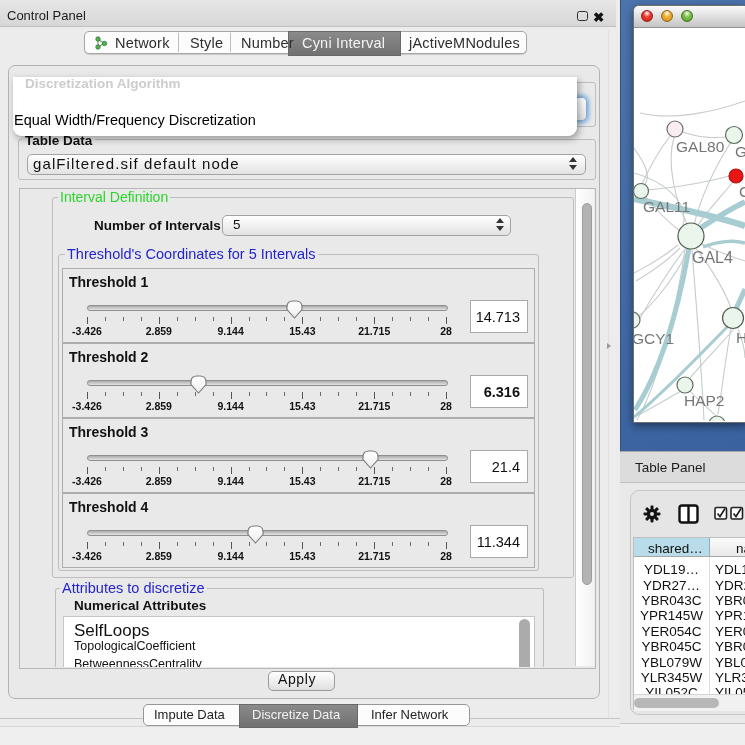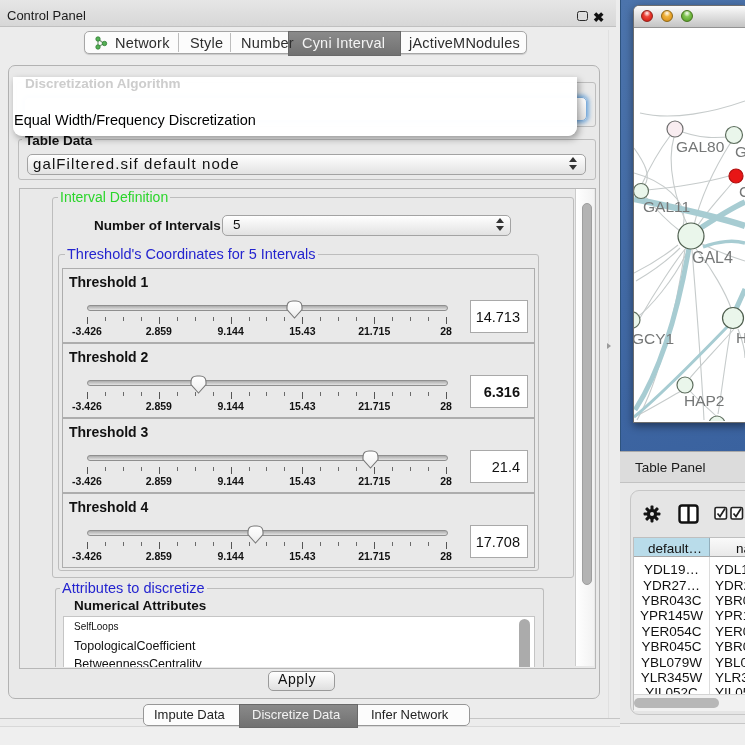--- a/index.html
+++ b/index.html
@@ -174,27 +174,27 @@
       <defs>
         <linearGradient id="tg4" x1="0" y1="0" x2="0" y2="1">
           <stop offset="0" stop-color="#FFFFFF"></stop>
           <stop offset="0.55" stop-color="#F6F6F6"></stop>
           <stop offset="1" stop-color="#E9E9E9"></stop>
         </linearGradient>
       </defs>
       <path d="M1 7 Q1 1 7 1 L10 1 Q16 1 16 7 L16 9.5 L8.5 18 L1 9.5 Z" fill="url(#tg4)" stroke="#787878" stroke-width="1.1"></path>
     </svg>
 <div class="ab" style="left:470px;top:525px;width:56px;height:31px;background:#FFF;border:1px solid #A9A9A9;"></div>
-<div class="txt" style="left:470px;top:534px;width:50px;text-align:right;font-size:14.5px;color:#111;">17.708</div>
+<div class="txt" style="left:470px;top:534px;width:50px;text-align:right;font-size:14.5px;color:#111;">11.344</div>
 
 <div class="ab" style="left:55px;top:588px;width:487px;height:78px;border:1px solid #BDBDBD;border-top-left-radius:3px;border-top-right-radius:3px;border-bottom:none;"></div>
 <div class="txt" style="left:60px;top:580px;font-size:14.5px;color:#2424CF;background:#E9E9E9;padding:0 2px;">Attributes to discretize</div>
 <div class="txt" style="left:74px;top:598px;font-size:13.5px;font-weight:bold;color:#111;">Numerical Attributes</div>
 <div class="ab" style="left:63px;top:616px;width:470px;height:50px;background:#FFFFFF;border:1px solid #C5C5C5;border-bottom:none;overflow:hidden;">
-  <div class="txt" style="left:10px;top:4px;font-size:10px;color:#111;">SelfLoops</div>
+  <div class="txt" style="left:10px;top:4px;font-size:17px;color:#111;">SelfLoops</div>
   <div class="txt" style="left:10px;top:22px;font-size:12.5px;color:#111;">TopologicalCoefficient</div>
   <div class="txt" style="left:10px;top:40px;font-size:12.5px;color:#111;">BetweennessCentrality</div>
   <div class="ab" style="left:455px;top:2px;width:11px;height:60px;background:#ABABAB;border-radius:6px;"></div>
 </div>
 
 <div class="ab" style="left:268px;top:671px;width:65px;height:18px;background:linear-gradient(#FFFFFF,#DFDFDF);border:1px solid #9A9A9A;border-radius:5px;"></div>
 <div class="txt" style="left:278px;top:670.5px;font-size:14px;letter-spacing:0.6px;color:#111;">Apply</div>
 
 <div class="ab" style="left:0;top:718px;width:620px;height:1px;background:#C5C5C5;"></div>
 <div class="ab" style="left:0;top:726px;width:620px;height:1px;background:#D8D8D8;"></div>
@@ -300,21 +300,21 @@
 <svg class="ab" style="left:714px;top:506px;" width="32" height="15" viewBox="0 0 32 15">
   <rect x="1" y="1.5" width="11.5" height="11.5" rx="1.5" fill="#FFF" stroke="#222" stroke-width="1.6"></rect>
   <path d="M3.5 7.5 L6 10.5 L11 2.5" stroke="#222" stroke-width="1.7" fill="none"></path>
   <rect x="17" y="1.5" width="11.5" height="11.5" rx="1.5" fill="#FFF" stroke="#222" stroke-width="1.6"></rect>
   <path d="M19.5 7.5 L22 10.5 L27 2.5" stroke="#222" stroke-width="1.7" fill="none"></path>
 </svg>
 
 <div class="ab" style="left:633px;top:537px;width:113px;height:171px;background:#FFF;border:1px solid #BFBFBF;border-right:none;"></div>
 <div class="ab" style="left:634px;top:538px;width:76px;height:19px;background:#B9DCEA;border-right:1px solid #93AEBB;border-bottom:1px solid #A8A8A8;box-sizing:border-box;"></div>
 <div class="ab" style="left:710px;top:538px;width:35px;height:19px;background:linear-gradient(#FAFAFA,#E9E9E9);border-bottom:1px solid #A8A8A8;box-sizing:border-box;"></div>
-<div class="txt" style="left:648px;top:541px;font-size:13.5px;color:#111;">default…</div>
+<div class="txt" style="left:648px;top:541px;font-size:13.5px;color:#111;">shared…</div>
 <div class="txt" style="left:736px;top:541px;font-size:13.5px;color:#111;">name</div>
 <div class="ab" style="left:709px;top:557px;width:1px;height:137px;background:#DCDCDC;"></div>
 <div class="txt" style="left:634px;top:562.4px;width:75px;text-align:center;font-size:13.5px;color:#111;">YDL19…</div>
 <div class="txt" style="left:715px;top:562.4px;font-size:13.5px;color:#111;">YDL194W</div>
 <div class="txt" style="left:634px;top:577.8px;width:75px;text-align:center;font-size:13.5px;color:#111;">YDR27…</div>
 <div class="txt" style="left:715px;top:577.8px;font-size:13.5px;color:#111;">YDR277C</div>
 <div class="txt" style="left:634px;top:593.1px;width:75px;text-align:center;font-size:13.5px;color:#111;">YBR043C</div>
 <div class="txt" style="left:715px;top:593.1px;font-size:13.5px;color:#111;">YBR043C</div>
 <div class="txt" style="left:634px;top:608.4px;width:75px;text-align:center;font-size:13.5px;color:#111;">YPR145W</div>
 <div class="txt" style="left:715px;top:608.4px;font-size:13.5px;color:#111;">YPR145W</div>

